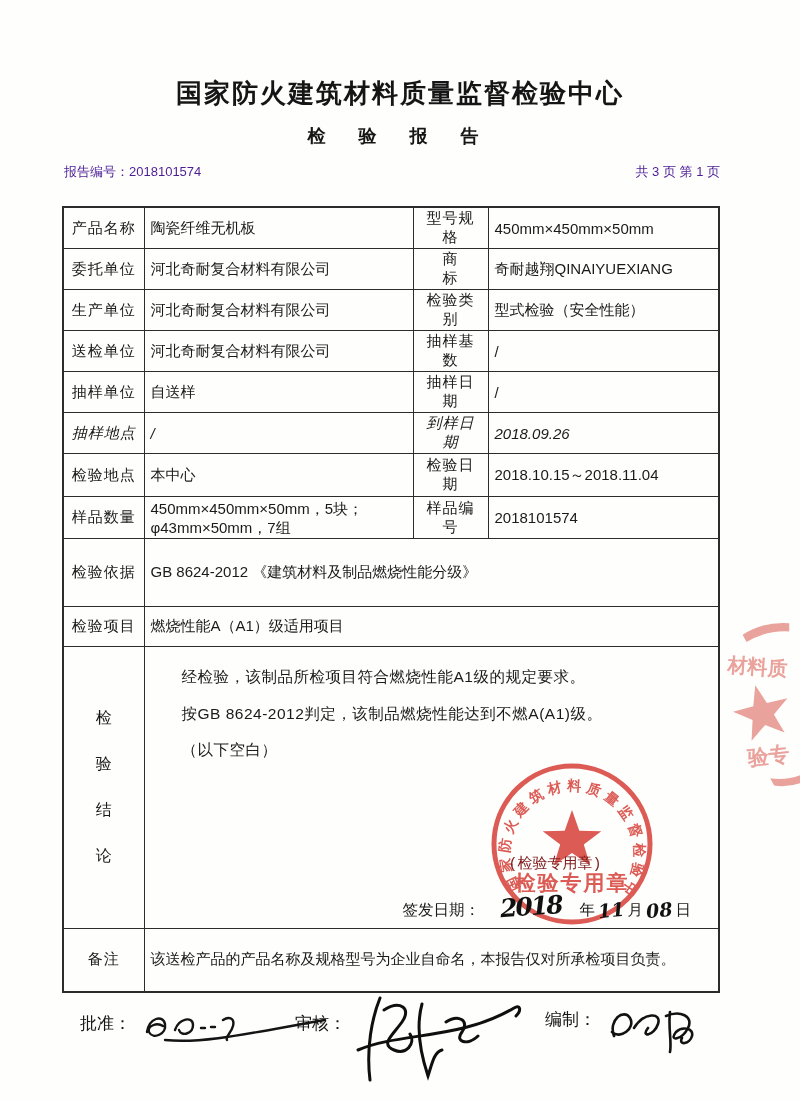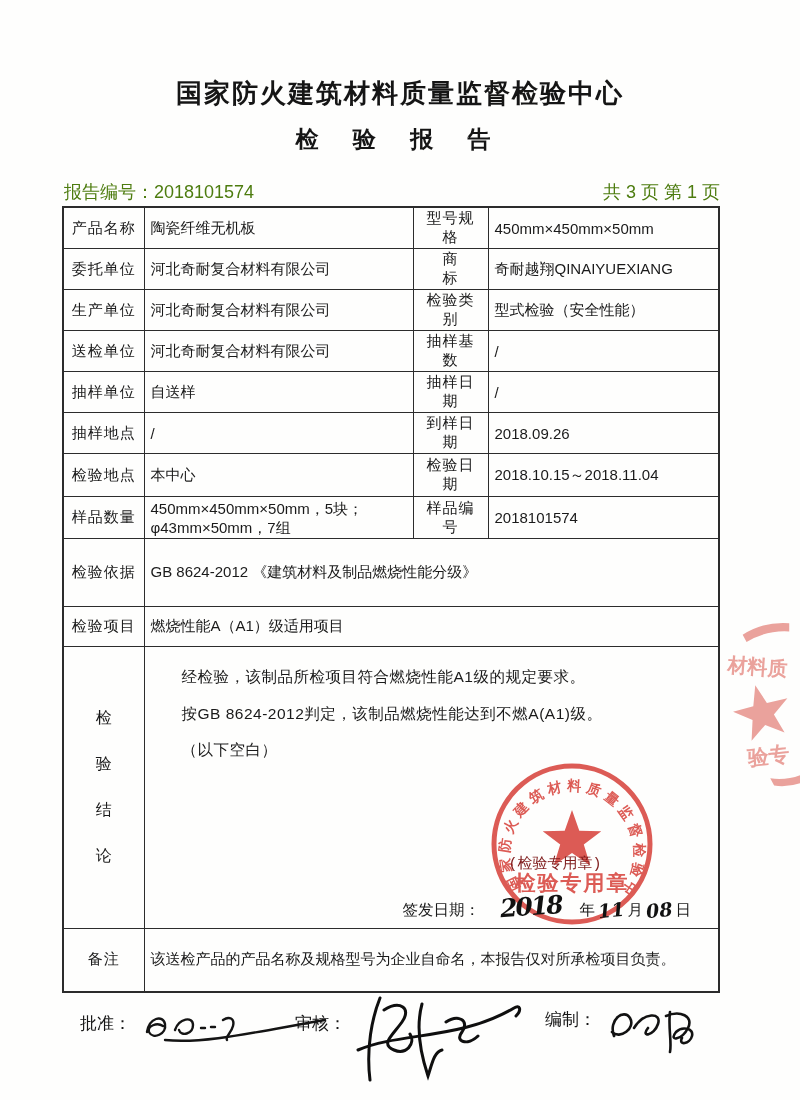--- a/index.html
+++ b/index.html
@@ -8,41 +8,41 @@
     position:relative;width:800px;height:1100px;background:#fefefdff;
     font-family:"Liberation Sans","DejaVu Sans",sans-serif;color:#1c1c1c;
     overflow:hidden;
   }
   .title1{
     position:absolute;top:76px;left:0;width:100%;text-align:center;
     font-size:26px;font-weight:bold;letter-spacing:2px;color:#151515;
   }
   .title2{
     position:absolute;top:124px;left:0;width:100%;text-align:center;
-    font-size:23px;font-weight:bold;letter-spacing:14px;color:#151515;
+    font-size:18px;font-weight:bold;letter-spacing:14px;color:#151515;
   }
   .meta-row{
-    position:absolute;top:180px;left:64px;width:656px;height:24px;
+    position:absolute;top:157px;left:64px;width:656px;height:24px;
     display:flex;justify-content:space-between;align-items:flex-end;
-    font-size:18px;font-weight:500;color:#4d7c0f;
+    font-size:13px;font-weight:500;color:#4c1d95;
   }
   table.report{
     position:absolute;top:206px;left:62px;width:656px;
     border-collapse:collapse;table-layout:fixed;
     border:2px solid #2c2c2c;
   }
   table.report td{
     border:1.5px solid #2c2c2c;
     font-size:15px;vertical-align:middle;
     padding:1px 6px;color:#1a1a1a;font-weight:500;
   }
   td.lbl{text-align:center;padding:1px 2px;letter-spacing:1px;}
   td.val{padding-left:8px;}
   tr.h37{height:37px;} tr.h41{height:41px;} tr.h39{height:39px;margin-top:39px;}
-  tr.h40{height:40px;} tr.h38{height:38px;} tr.h43{height:43px;}
+  tr.h40{height:40px;} tr.h38{height:38px;font-style:italic;} tr.h43{height:43px;}
   tr.h42{height:42px;} tr.h68{height:68px;} tr.h282{height:282px;}
   tr.h63{height:63px;}
   td.smallval{font-size:13.5px;line-height:19px;padding-left:8px;}
   td.concl-lbl{vertical-align:middle;}
   .vlabel{display:flex;flex-direction:column;align-items:center;gap:25px;
     font-size:16px;font-weight:500;}
   td.concl-cell{position:relative;padding:0;}
   .concl-line{position:absolute;left:37px;font-size:15.5px;letter-spacing:0.5px;white-space:nowrap;}
   .cl0{top:20px;} .cl1{top:57px;} .cl2{top:93px;}
   .seal-note{position:absolute;left:364px;top:207px;font-size:15px;color:#7f1d1d;z-index:3;font-family:Liberation Mono, monospace;}

